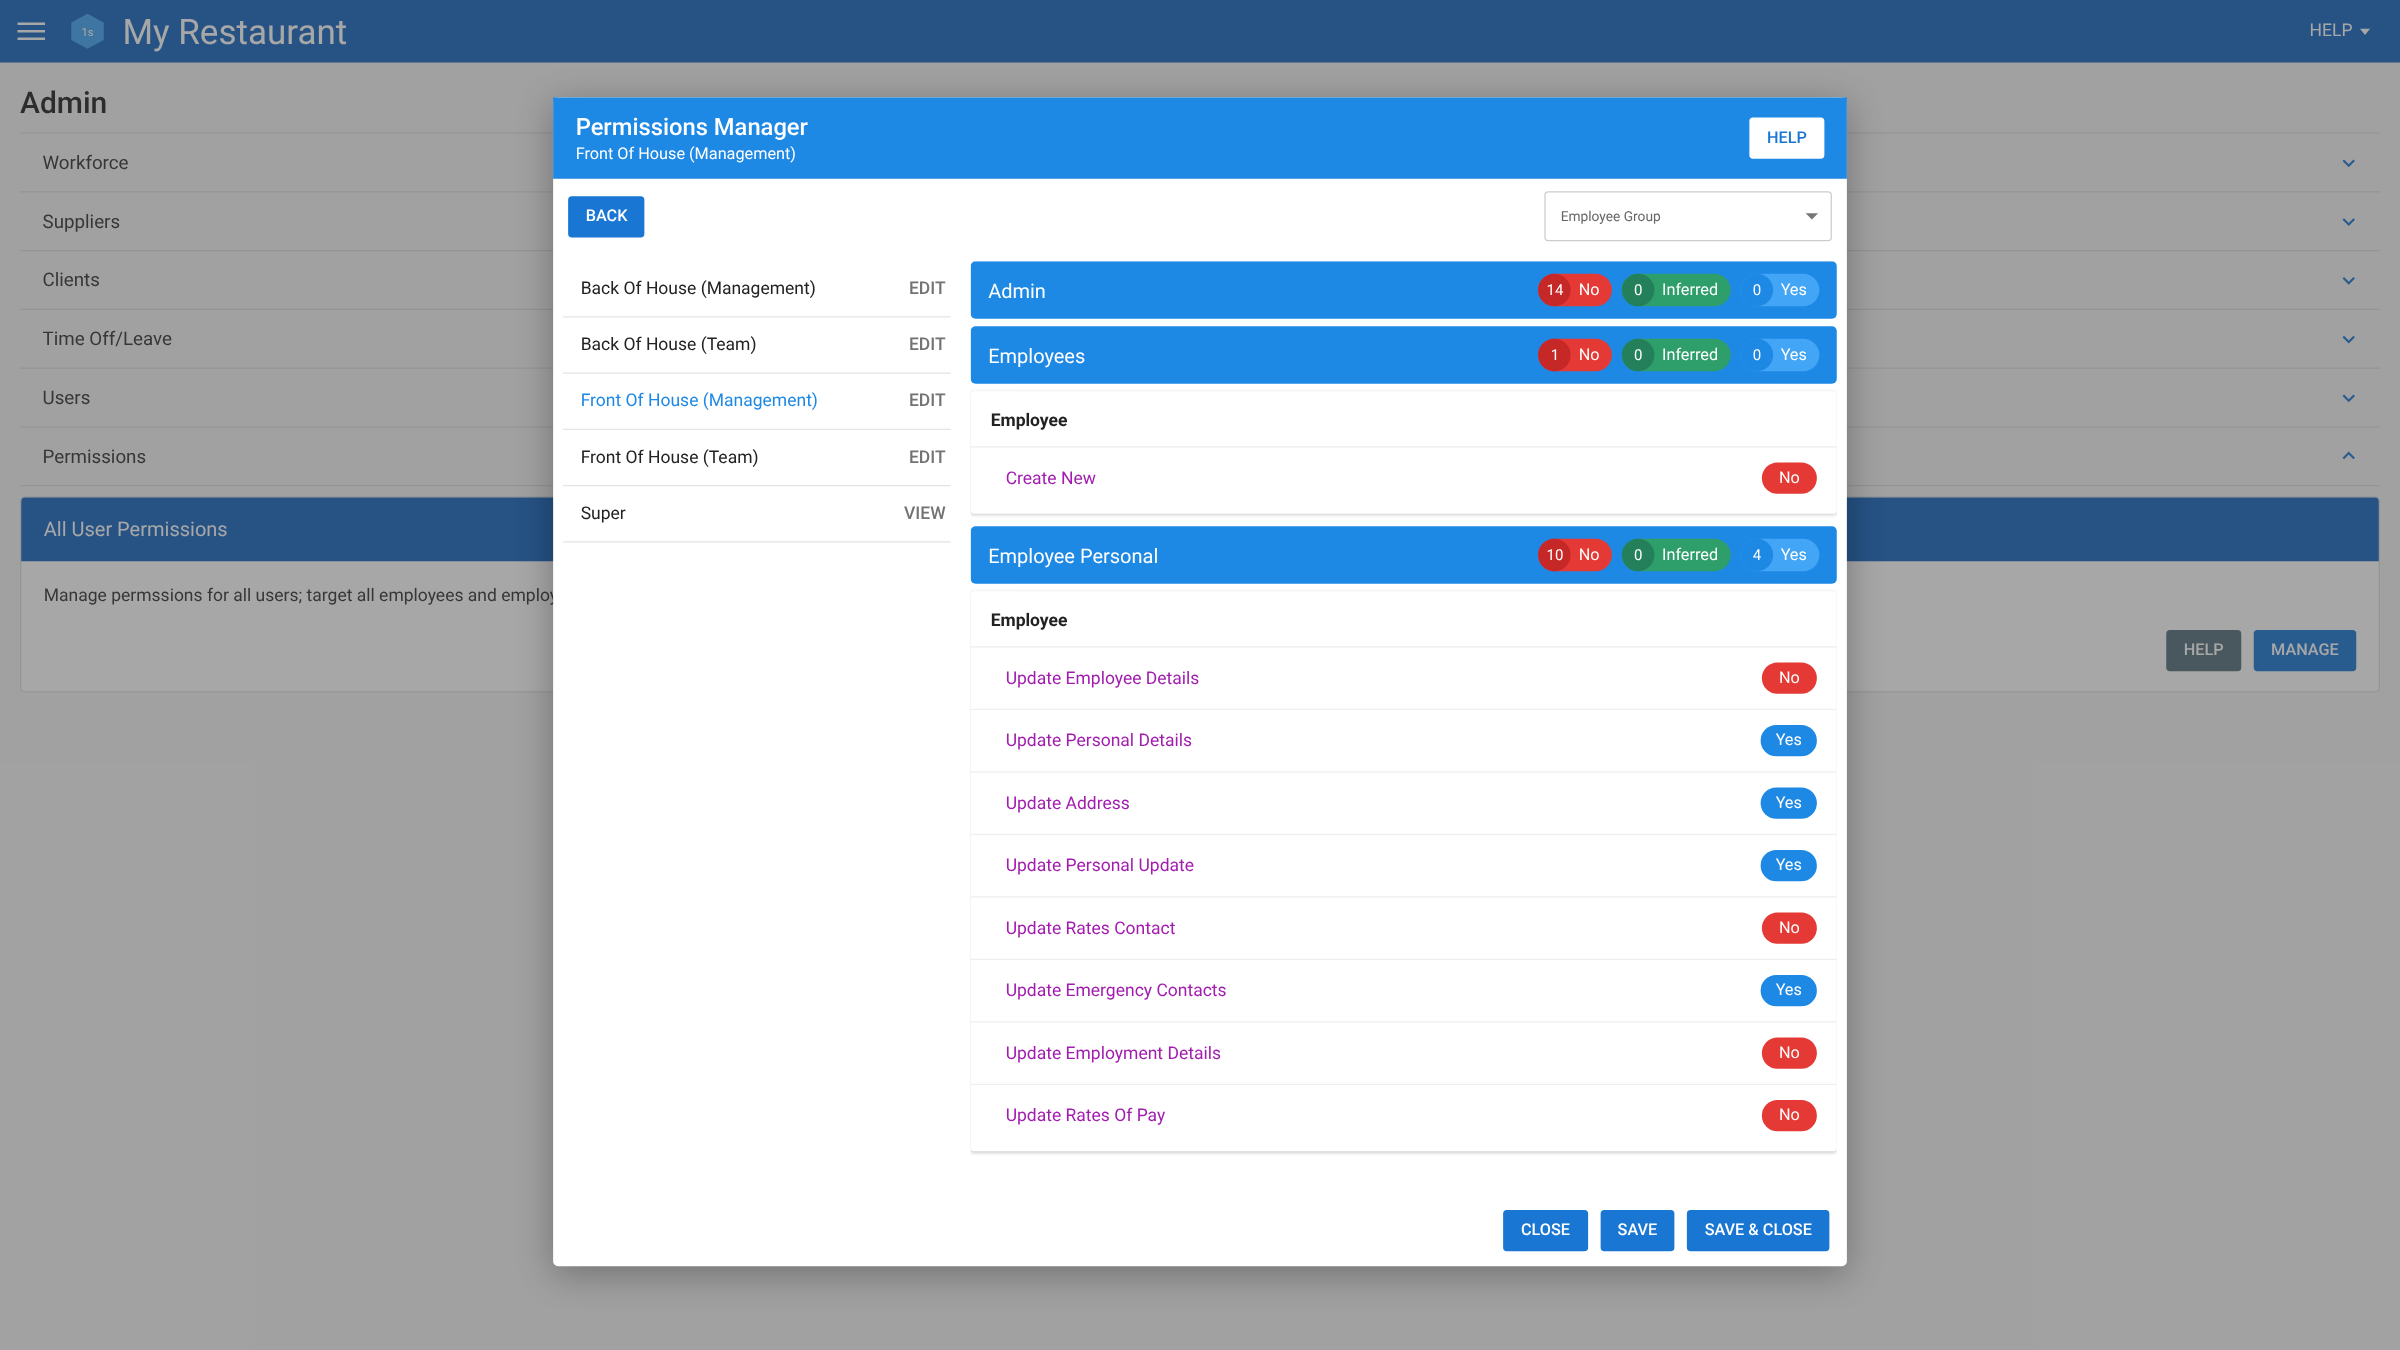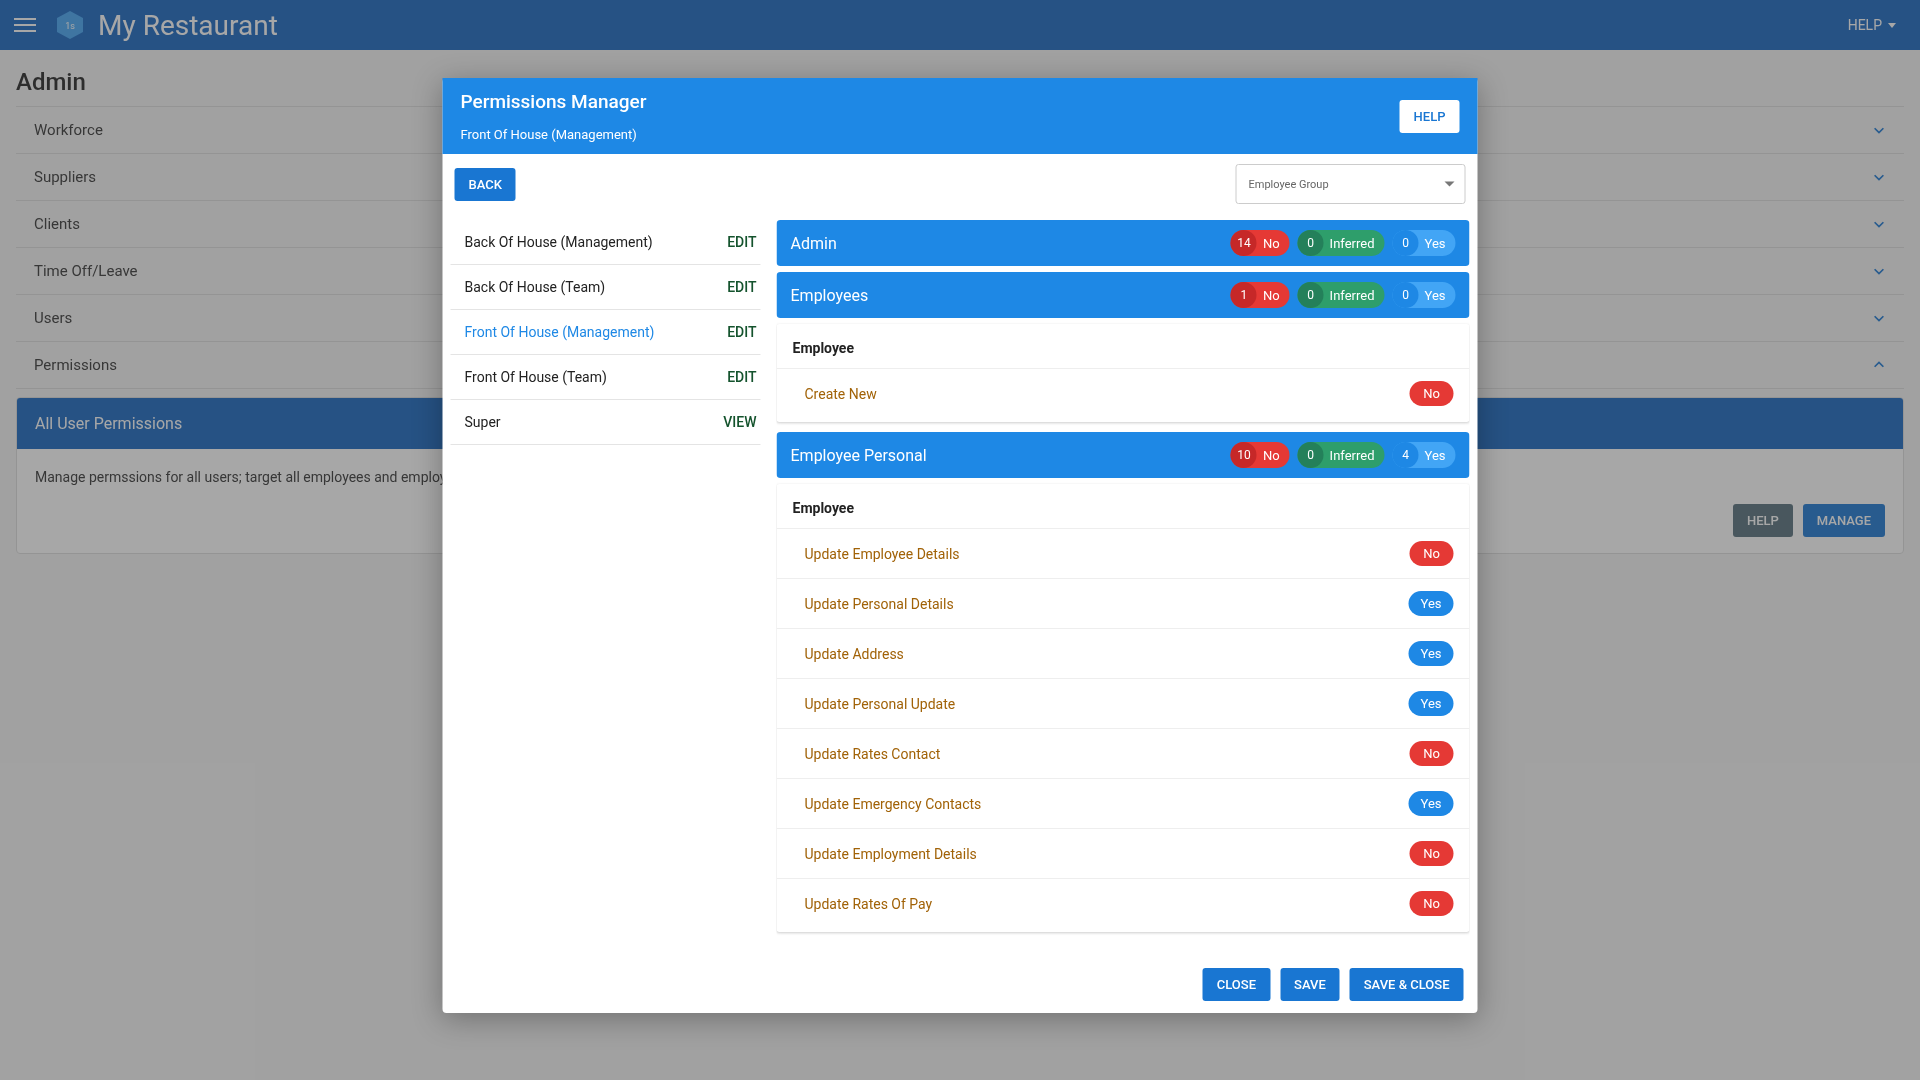--- a/index.html
+++ b/index.html
@@ -24,48 +24,48 @@
 .panel-head{background:#1565c0;color:#fff;padding:16px 18px;font-size:16px;border-radius:3px 3px 0 0}
 .panel-body{padding:18px 18px 0 18px;font-size:14px;color:#333;line-height:1.5}
 .panel-body a{color:#333;text-decoration:underline}
 .panel-actions{display:flex;justify-content:flex-end;gap:10px;padding:16px 18px 0}
 .btn{background:#1976d2;color:#fff;border:none;padding:9px 14px;font-size:13px;border-radius:3px;cursor:pointer;font-weight:500}
 
 .overlay{position:absolute;inset:0;background:rgba(60,60,60,.45)}
 .modal{position:absolute;left:50%;top:78px;transform:translateX(-50%);width:1035px;height:935px;background:#fff;border-radius:4px;box-shadow:0 6px 30px rgba(0,0,0,.3);display:flex;flex-direction:column}
 .modal-head{background:#1e88e5;color:#fff;padding:12px 18px;display:flex;align-items:center}
 .modal-head .titles{flex:1}
-.modal-head h2{font-size:19px;font-weight:500;margin-bottom:14px}
+.modal-head h2{font-size:19px;font-weight:500;margin-bottom:3px}
 .modal-head .sub{font-size:13px}
 .modal-bar{display:flex;align-items:center;padding:10px 12px;gap:10px}
 .modal-bar .sp{flex:1}
 .eg-select{border:1px solid #ccc;border-radius:3px;width:230px;height:40px;display:flex;align-items:center;padding:0 12px;position:relative;cursor:pointer}
 .eg-select .lbl{font-size:11px;color:#666}
 .eg-select .arr{position:absolute;right:10px;top:50%;transform:translateY(-50%);width:0;height:0;border-left:5px solid transparent;border-right:5px solid transparent;border-top:5px solid #777}
 .modal-body{flex:1;overflow:auto;padding:6px 8px 6px 8px}
 .split{display:flex;gap:16px;height:100%}
 .left{width:310px}
 .glist{}
 .gitem{display:flex;align-items:center;padding:14px 4px 14px 14px;border-bottom:1px solid #e4e4e4;font-size:14px}
 .gitem .nm{flex:1;color:#222}
 .gitem.sel .nm{color:#1e88e5}
-.gitem .act{color:#14532d;font-size:14px;font-weight:500;cursor:pointer}
+.gitem .act{color:#737373;font-size:14px;font-weight:500;cursor:pointer}
 .right{flex:1;overflow:auto}
 .sect{background:#1e88e5;color:#fff;border-radius:4px;padding:10px 14px;display:flex;align-items:center;margin-bottom:6px;font-size:16px}
 .sect .nm{flex:1}
 .pill{display:inline-flex;align-items:center;border-radius:14px;font-size:13px;margin-left:8px}
 .pill .n{width:26px;height:26px;border-radius:13px;display:flex;align-items:center;justify-content:center;font-size:12px;margin-right:6px}
 .pill .t{padding-right:10px}
 .pill.red{background:#e53935}.pill.red .n{background:#c62828}
 .pill.grn{background:#2e9e6b}.pill.grn .n{background:#24805a}
 .pill.blu{background:#42a5f5}.pill.blu .n{background:#1e88e5}
 .block{background:#fff;border-radius:3px;box-shadow:0 1px 3px rgba(0,0,0,.2);margin-bottom:10px;padding:4px 0}
 .subhead{font-weight:700;font-size:14px;padding:12px 16px;color:#222}
 .row{display:flex;align-items:center;padding:12px 16px 12px 28px;border-top:1px solid #eee}
-.row .rn{flex:1;font-size:14px;color:#a16207}
+.row .rn{flex:1;font-size:14px;color:#a21caf}
 .badge{border-radius:14px;color:#fff;font-size:13px;padding:5px 12px;min-width:44px;text-align:center}
 .badge.no{background:#e53935}
 .badge.yes{background:#1e88e5}
 .modal-foot{display:flex;justify-content:flex-end;gap:10px;padding:12px 14px}
 .scroll::-webkit-scrollbar{width:10px}
 .scroll::-webkit-scrollbar-thumb{background:#ccc;border-radius:5px}
 </style>
 </head>
 <body>
 

